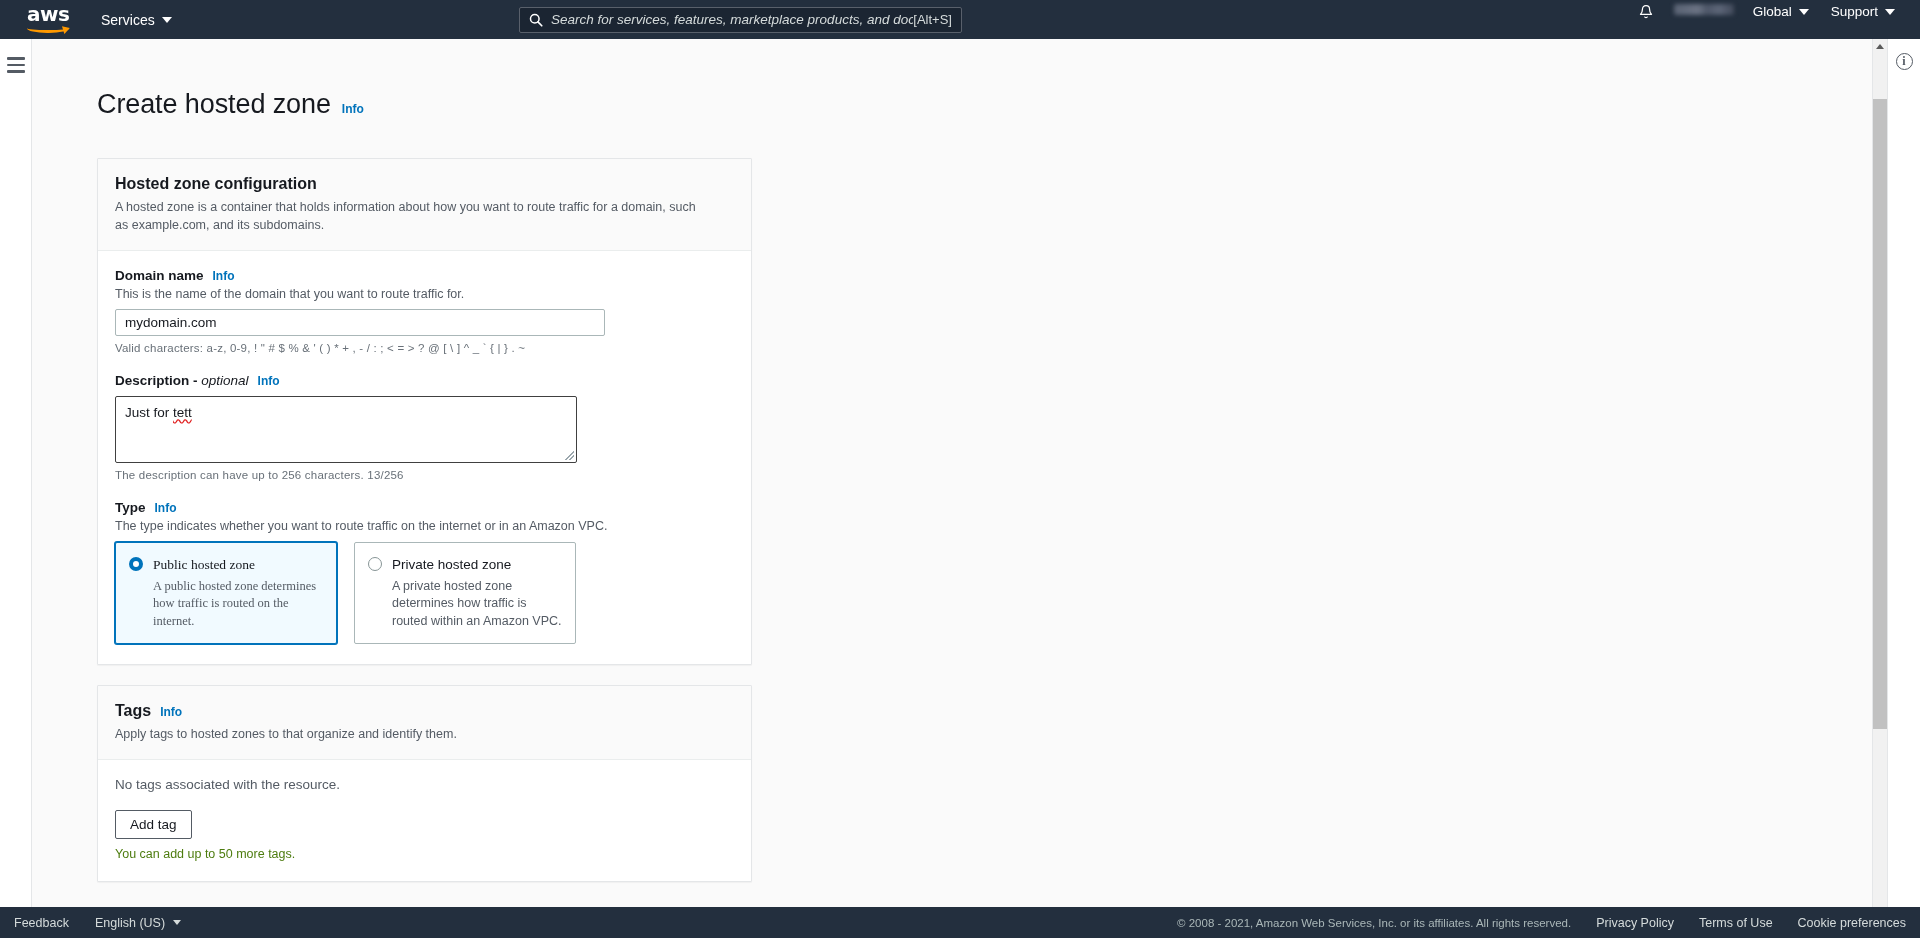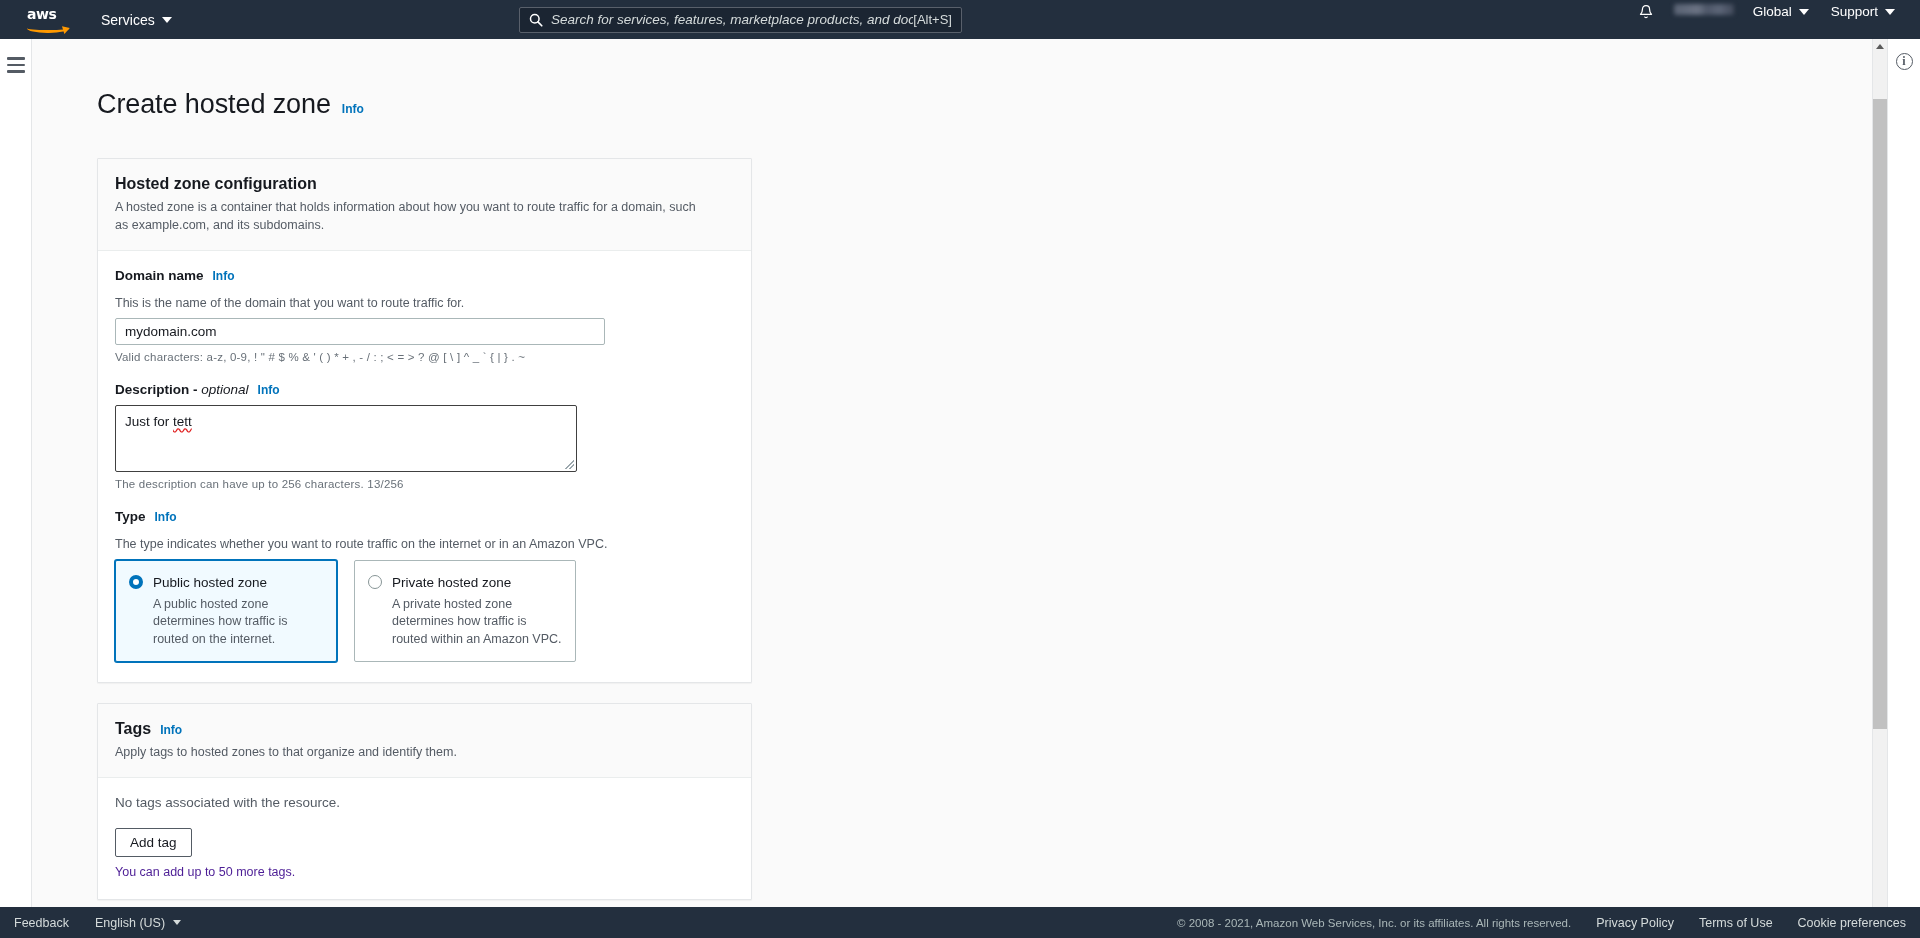--- a/index.html
+++ b/index.html
@@ -21,21 +21,21 @@
     color: #ffffff;
   }
   .aws-logo {
     margin-left: 26px;
     width: 46px;
     height: 28px;
     position: relative;
   }
   .aws-logo .wordmark {
     font-family: "DejaVu Sans", sans-serif;
-    font-size: 14px;
+    font-size: 20px;
     font-weight: 700;
     letter-spacing: -0.5px;
     color: #ffffff;
     position: absolute;
     top: -1px; left: 1px;
     line-height: 19px;
   }
   .aws-logo .smile {
     position: absolute;
     left: 1px; top: 17px;
@@ -198,21 +198,21 @@
   .label-row { display: flex; align-items: baseline; gap: 9px; }
   .field-label {
     font-size: 13.5px;
     font-weight: 700;
     color: #16191f;
   }
   .field-label em { font-weight: 400; font-style: italic; }
   .field-hint {
     font-size: 12.5px;
     color: #545b64;
-    margin-top: 13px;
+    margin-top: 4px;
   }
   .text-input {
     margin-top: 8px;
     width: 490px;
     height: 27px;
     border: 1px solid #aab7b8;
     border-radius: 2px;
     background: #ffffff;
     font-size: 13.5px;
     color: #16191f;
@@ -261,20 +261,21 @@
     background: #ffffff;
     padding: 12px 13px 13px;
     display: flex;
     gap: 10px;
     cursor: pointer;
   }
   .radio-tile.selected {
     border: 1px solid #0073bb;
     background: #f1faff;
     box-shadow: 0 0 0 1px #0073bb;
+    font-family: Liberation Serif, serif;
   }
   .radio-dot {
     flex: 0 0 auto;
     width: 14px; height: 14px;
     border-radius: 50%;
     border: 1px solid #879596;
     background: #ffffff;
     margin-top: 2px;
     position: relative;
   }
@@ -309,21 +310,21 @@
   .btn-normal {
     display: inline-block;
     border: 1px solid #545b64;
     background: #ffffff;
     color: #16191f;
     font-size: 13.5px;
     padding: 6px 14px;
   }
   .tags-limit {
     font-size: 12.5px;
-    color: #4c1d95;
+    color: #4d7c0f;
     margin-top: 8px;
   }
 
   
   .rail-scroll {
     position: absolute;
     right: 33px; top: 0;
     width: 15px; height: 868px;
     background: #f1f1f1;
     border-left: 1px solid #e4e6e8;

